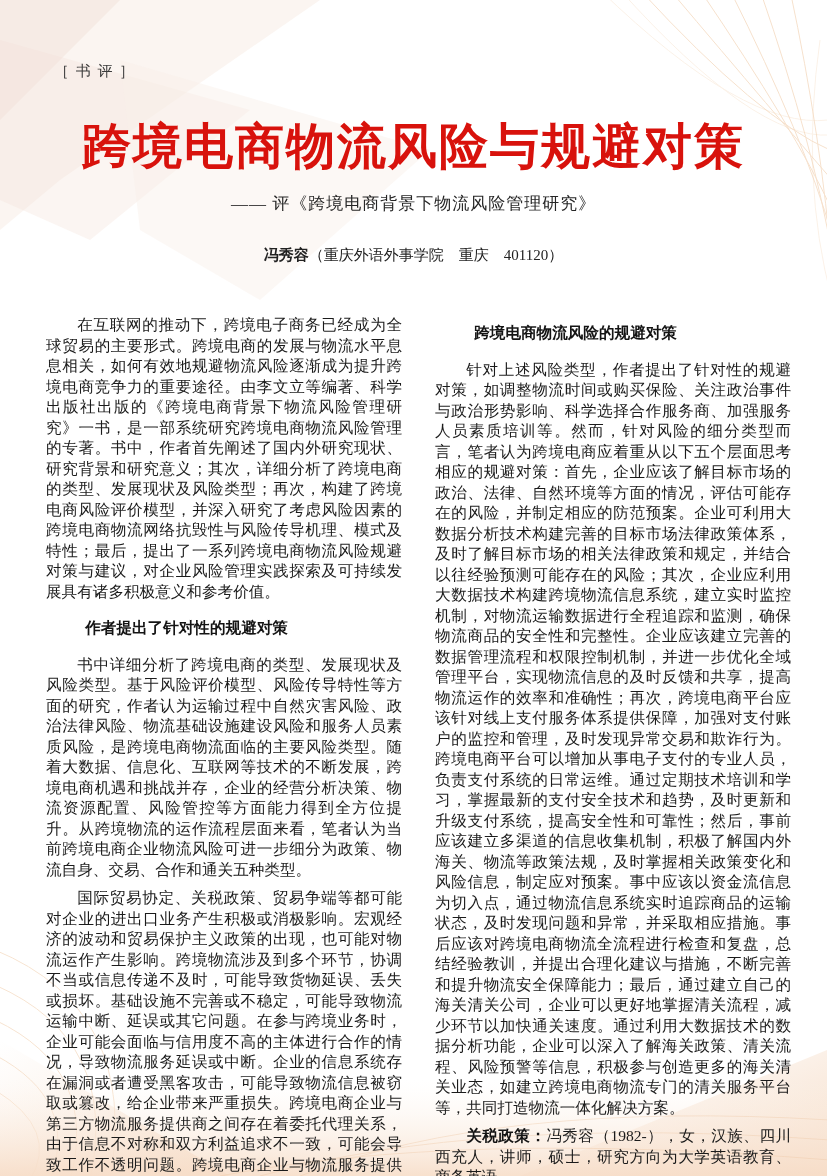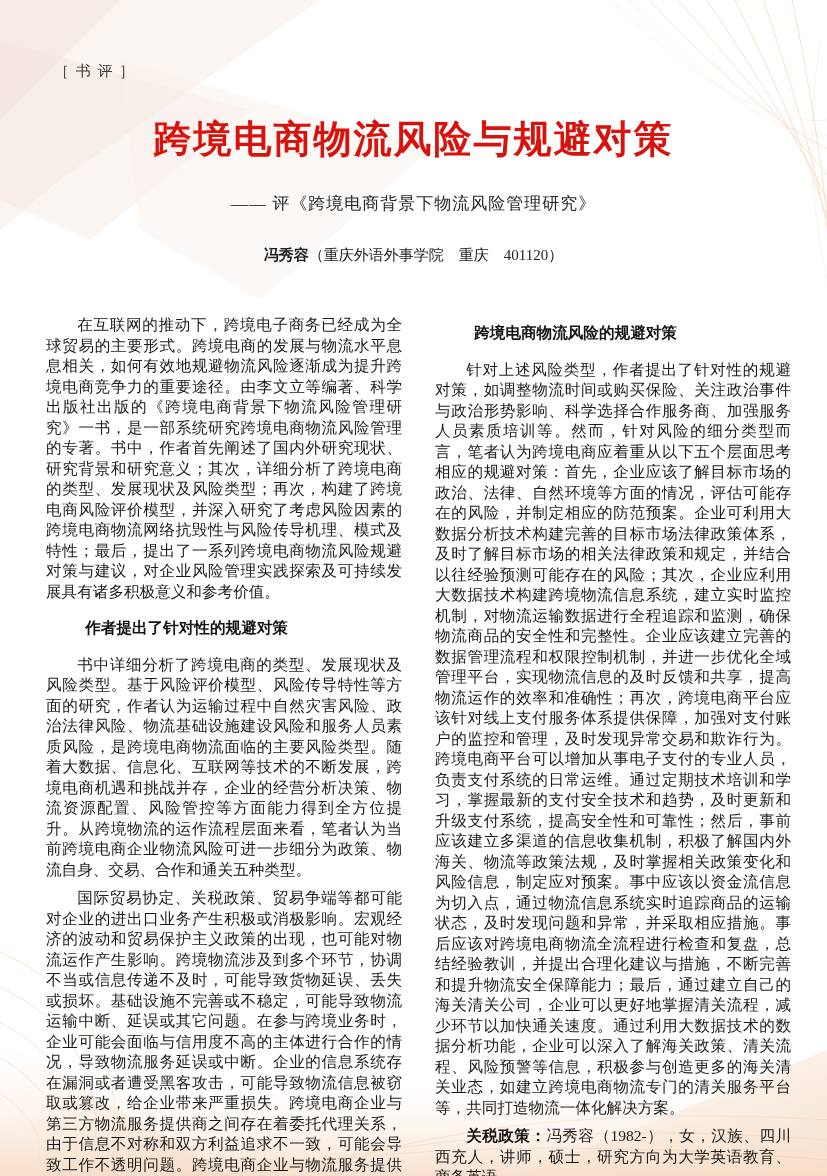--- a/index.html
+++ b/index.html
@@ -11,21 +11,21 @@
   }
   .bg-svg{position:absolute;left:0;top:0;width:827px;height:1176px;pointer-events:none;}
   .content{position:absolute;left:0;top:12px;width:827px;height:964px;}
   .tag{
     position:absolute;left:54px;top:50px;
     font-size:15px;letter-spacing:0.45em;color:#3a3a3a;
   }
   .title{
     position:absolute;top:102px;left:0;width:100%;text-align:center;
     font-family:"Liberation Sans","DejaVu Sans",sans-serif;
-    font-weight:bold;font-size:38px;letter-spacing:2px;color:#d8120c;
+    font-weight:bold;font-size:49px;letter-spacing:2px;color:#d8120c;
     white-space:nowrap;
   }
   .subtitle{
     position:absolute;top:180px;left:0;width:100%;text-align:center;
     font-size:17px;color:#262626;letter-spacing:1px;white-space:nowrap;
   }
   .author-line{
     position:absolute;top:234px;left:0;width:100%;text-align:center;
     font-size:15px;color:#222;white-space:nowrap;
   }

